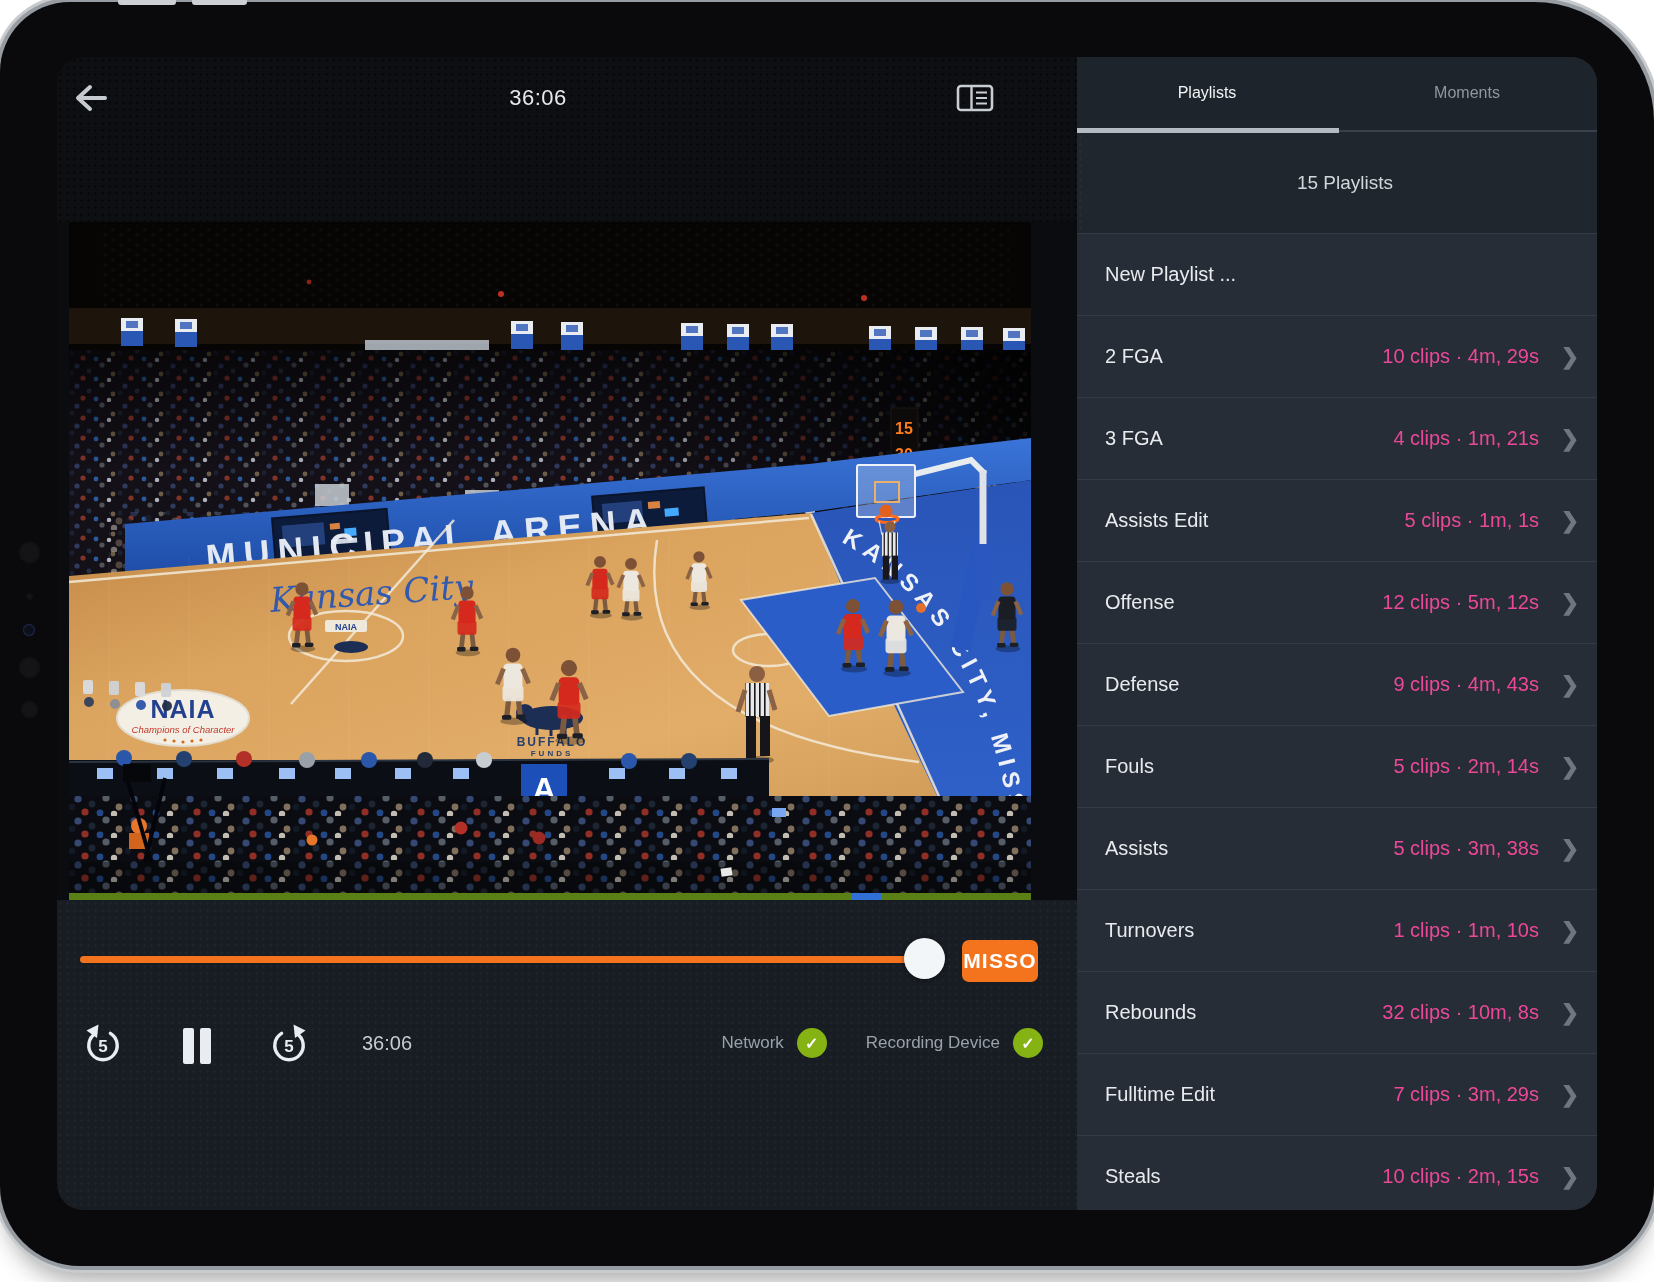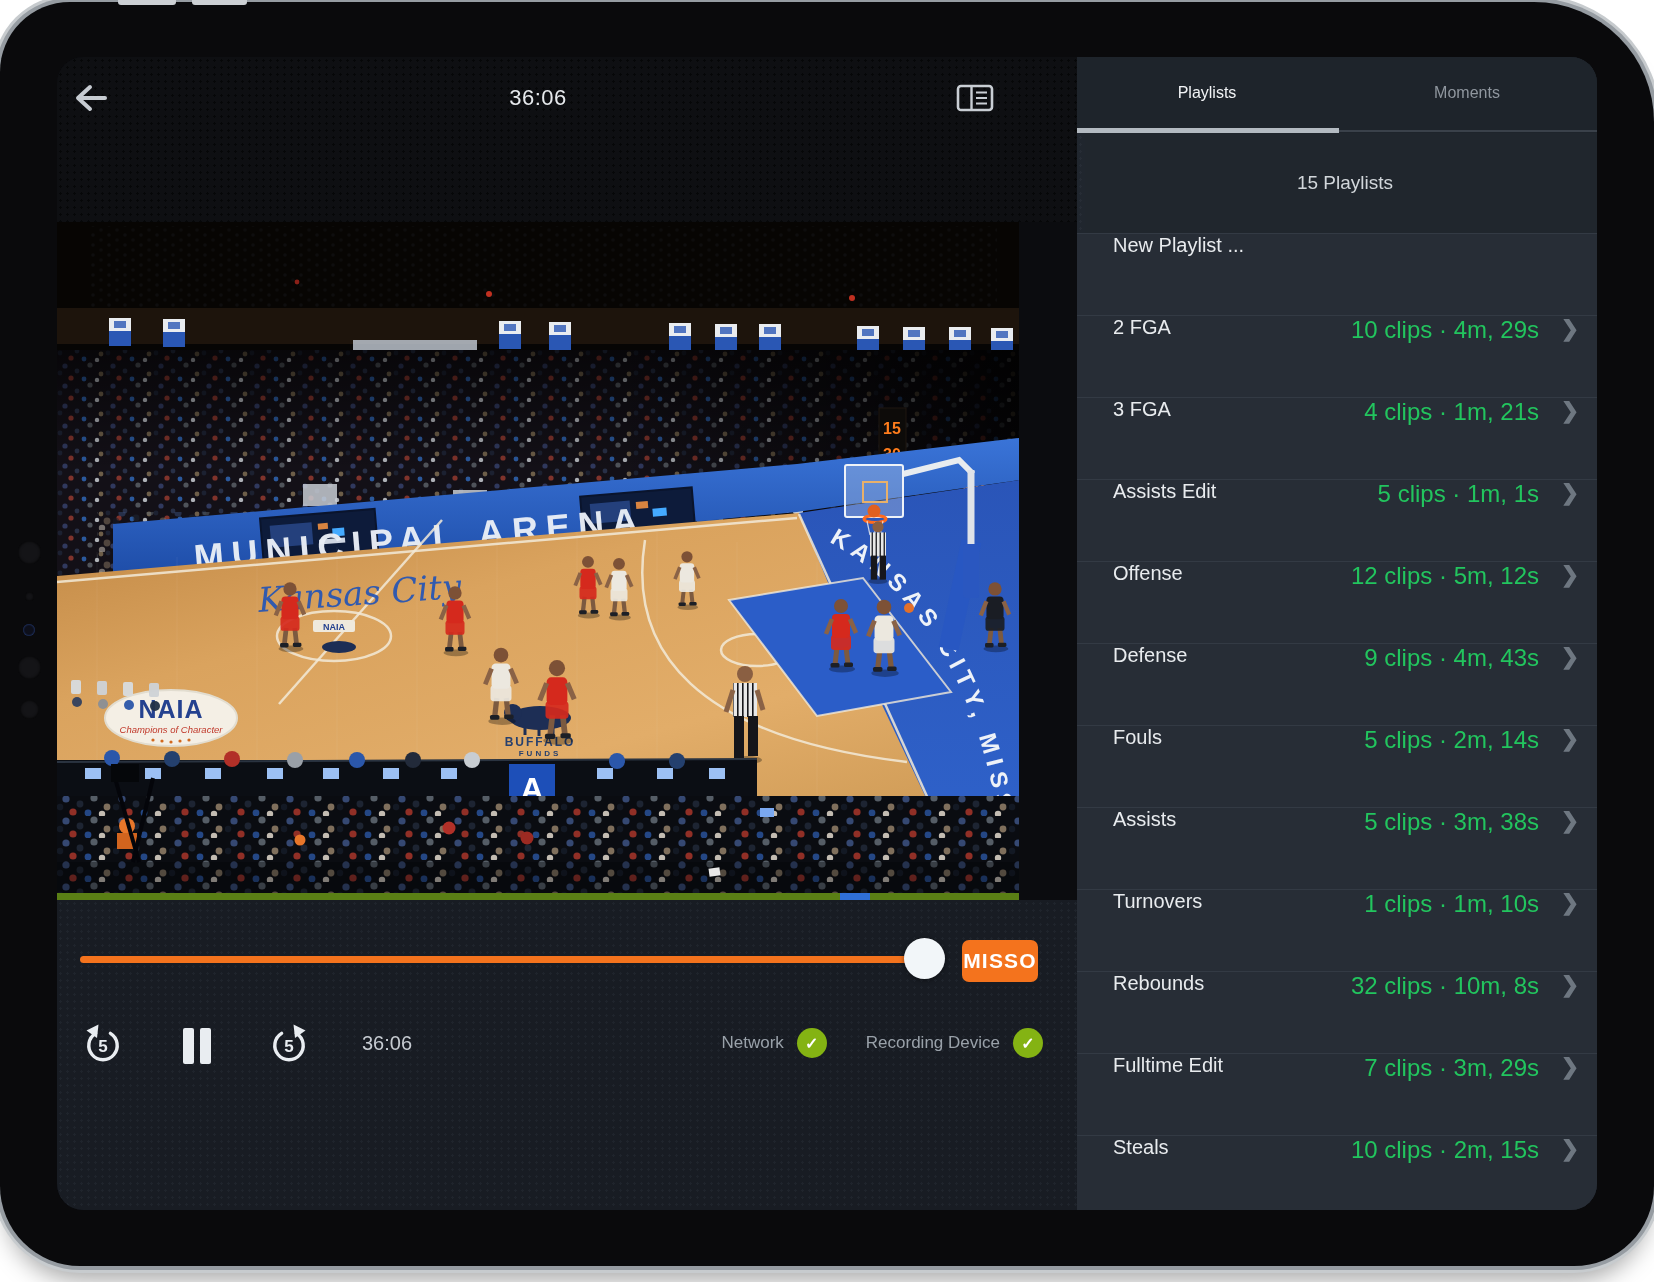--- a/index.html
+++ b/index.html
@@ -17,21 +17,21 @@
        overflow:hidden;background:#0f1116;}
   .player{position:absolute;left:0;top:0;width:1020px;height:1153px;background:#0b0c0f;}
   .player-top{position:absolute;left:0;top:0;width:1020px;height:165px;background:#0e0f12;
       background-image:radial-gradient(rgba(0,0,0,.55) 1.1px,transparent 1.3px);background-size:7px 7px;}
   .player-lower{position:absolute;left:0;top:843px;width:1020px;height:310px;background:#181c23;
       background-image:radial-gradient(rgba(160,180,210,.05) 1.1px,transparent 1.3px);background-size:7px 7px;}
   .back-btn{position:absolute;left:14px;top:24px;width:40px;height:34px;cursor:pointer;}
   .topbar-time{position:absolute;left:0;top:28px;width:962px;text-align:center;color:#e6e9ec;
       font-size:22px;letter-spacing:.5px;}
   .panel-toggle{position:absolute;left:899px;top:27px;width:38px;height:28px;cursor:pointer;}
-  .video{position:absolute;left:0;top:165px;width:962px;height:678px;background:#000;overflow:hidden;}
+  .video{position:absolute;left:12px;top:165px;width:962px;height:678px;background:#000;overflow:hidden;}
   
   .prog-bar{position:absolute;left:23px;top:56px;width:845px;height:7px;border-radius:4px;}
   .prog-thumb{position:absolute;left:847px;top:38px;width:41px;height:41px;border-radius:50%;
       background:#f2f6f9;box-shadow:0 1px 5px rgba(0,0,0,.45);}
   .live-btn{position:absolute;left:905px;top:40px;width:76px;height:42px;border-radius:7px;
       color:#fff;font-size:21px;font-weight:bold;letter-spacing:1.2px;display:flex;
       align-items:center;justify-content:center;cursor:pointer;}
   
   .ctrl{position:absolute;top:124px;}
   .pause-bar{position:absolute;top:128px;width:11px;height:36px;background:#e9edf1;border-radius:2px;}
@@ -49,23 +49,23 @@
   .tab{position:absolute;top:0;width:260px;height:72px;display:flex;align-items:center;
       justify-content:center;font-size:16px;cursor:pointer;}
   .tab-active{color:#f2f4f6;}
   .tab-idle{color:#8f969e;}
   .tab-underline{position:absolute;left:0;top:71px;width:262px;height:5px;background:#b3bac1;}
   .tab-hairline{position:absolute;left:262px;top:73px;width:258px;height:2px;background:#3a414a;}
   .count-band{position:absolute;left:8px;top:76px;width:520px;height:100px;background:#20262d;
       display:flex;align-items:center;justify-content:center;color:#d2d7db;font-size:19px;}
   .rows{position:absolute;left:0;top:176px;width:520px;height:977px;}
   .prow{height:82px;background:#272d36;border-top:1px solid #333a44;display:flex;
-      padding-left:36px;padding-right:10px;box-sizing:border-box;cursor:pointer;}
+      align-items:center;padding-left:28px;padding-right:10px;box-sizing:border-box;cursor:pointer;}
   .prow-label{flex:1;color:#e8ebee;font-size:20px;}
-  .prow-meta{color:#22c55e;font-size:24px;margin-right:14px;}
+  .prow-meta{color:#ec4899;font-size:20px;margin-right:14px;}
   .prow-chev{width:34px;text-align:center;color:#6e7781;font-size:22px;font-weight:bold;}
   svg text{font-family:"Liberation Sans",sans-serif;}
   .script-font{font-family:"DejaVu Serif",serif;font-style:italic;}
 </style>
 </head>
 <body>
 
 <div class="stage">
 
   <div class="tablet"></div>

